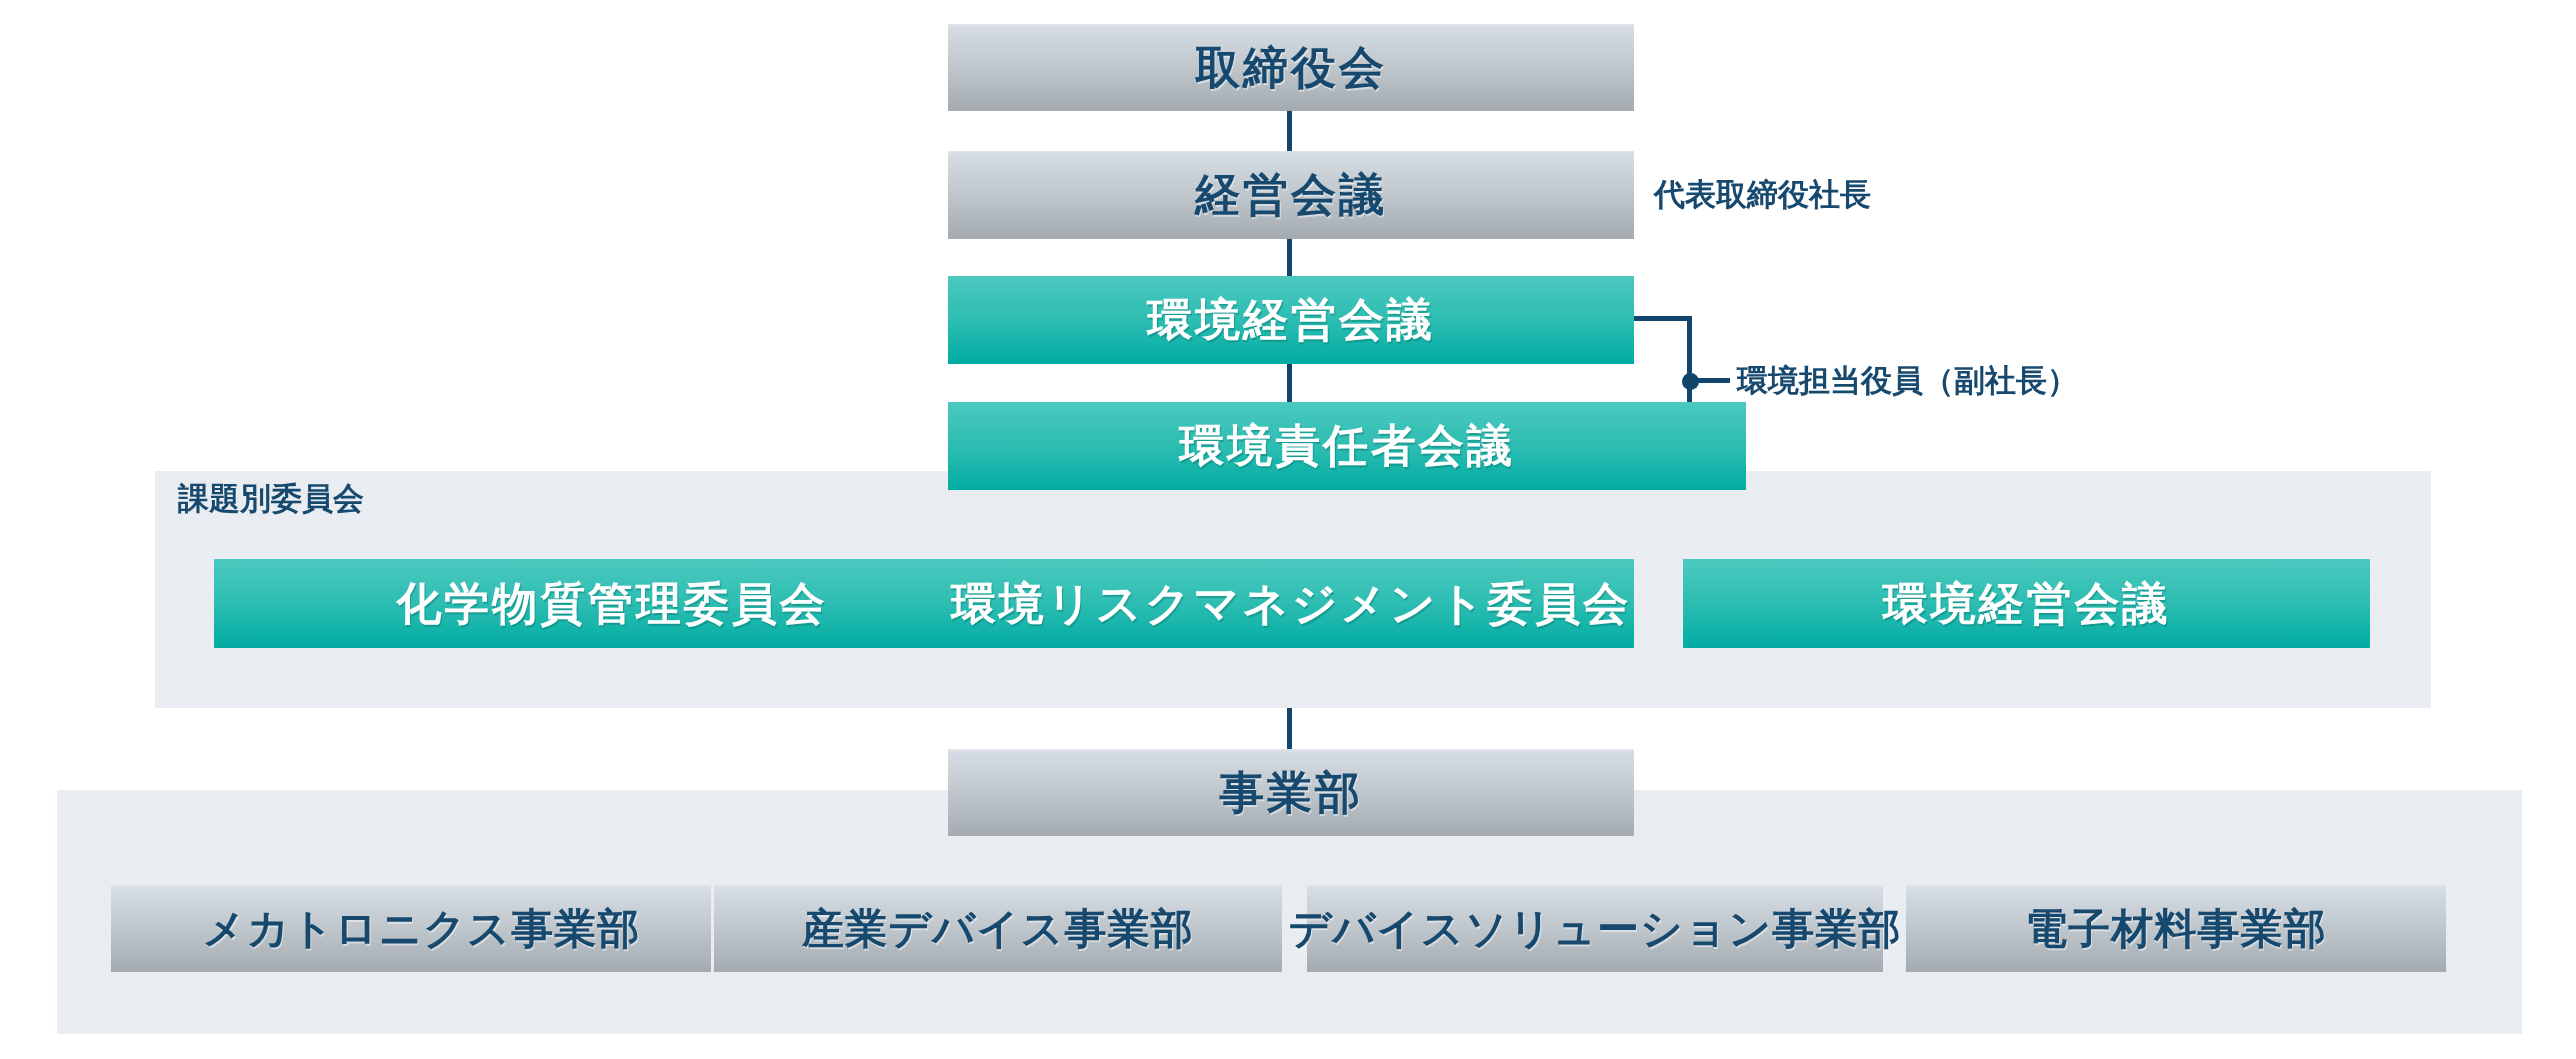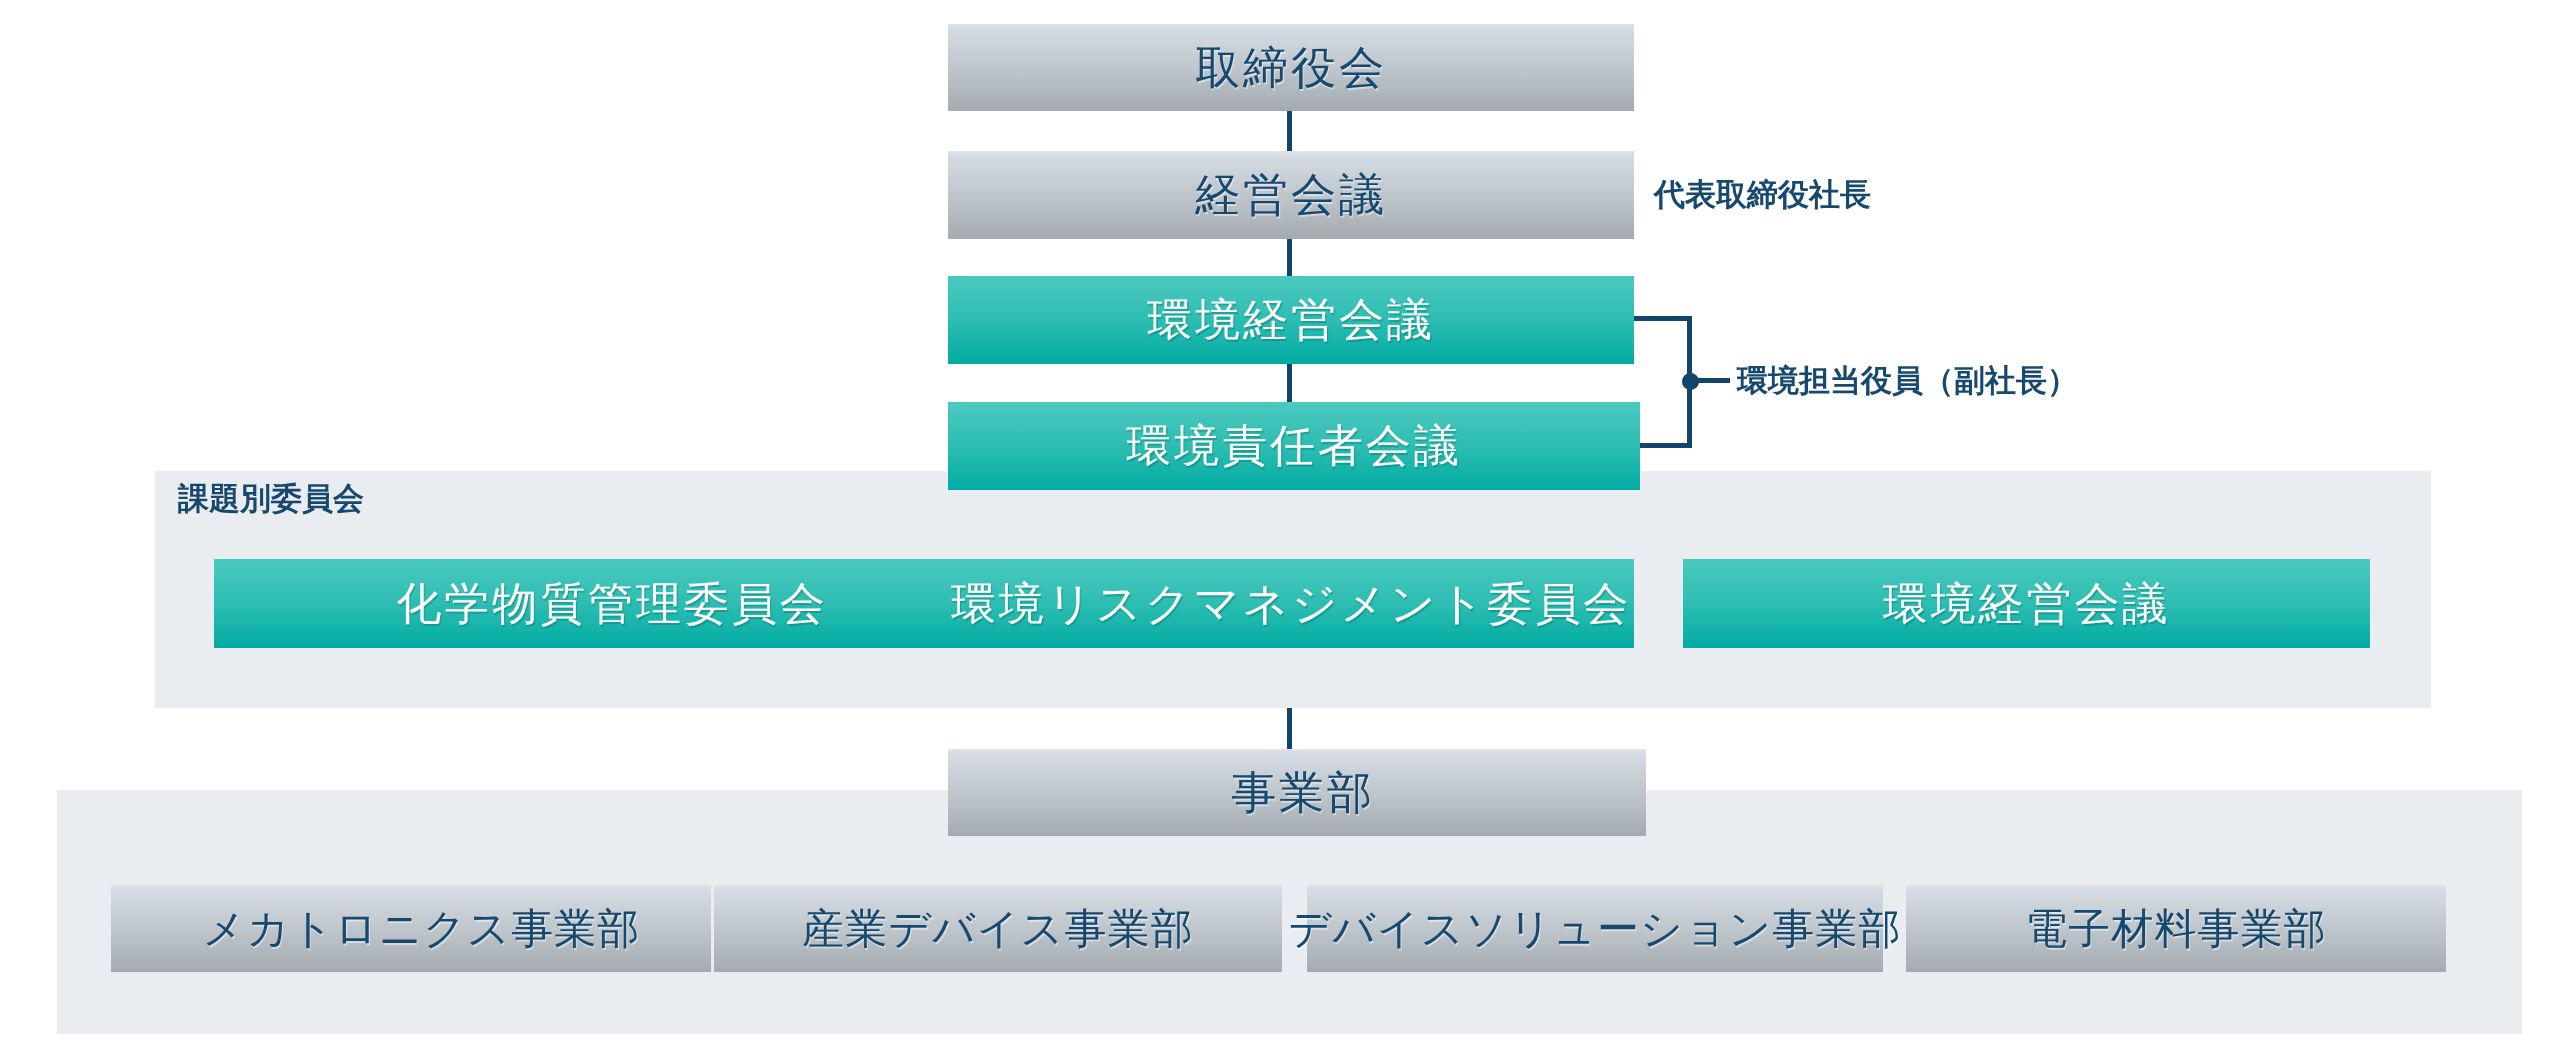--- a/index.html
+++ b/index.html
@@ -17,21 +17,21 @@
   }
   .band {
     position: absolute;
     background: #e9edf1;
   }
   .node {
     position: absolute;
     display: flex;
     align-items: center;
     justify-content: center;
-    font-weight: 400;
+    font-weight: 700;
     white-space: nowrap;
     text-align: center;
   }
   .node.gray {
     background: linear-gradient(to bottom, #e0e5ea 0%, #d6dce3 4%, #bcc3c9 55%, #a3abb1 100%);
     color: #17496f;
     font-size: 45px;
     letter-spacing: 2.9px;
     text-shadow: 1.1px 1.7px 0.6px rgba(255,255,255,0.45);
   }
@@ -89,31 +89,31 @@
 
   <div class="connector" style="left:1634px; top:316px; width:58px; height:4.6px;"></div>
   <div class="connector" style="left:1687px; top:316px; width:4.6px; height:131px;"></div>
   <div class="connector" style="left:1634px; top:443px; width:58px; height:4.6px;"></div>
   <div class="bracket-dot" style="left:1682px; top:373px;"></div>
   <div class="connector" style="left:1691px; top:378px; width:39px; height:4.6px;"></div>
 
   <div class="node gray" style="left:948px; top:24px; width:686px; height:87px;">取締役会</div>
   <div class="node gray" style="left:948px; top:151px; width:686px; height:88px;">経営会議</div>
   <div class="node teal" style="left:948px; top:276px; width:686px; height:88px;">環境経営会議</div>
-  <div class="node teal" style="left:948px; top:402px; width:692px; height:88px;">環境責任者会議</div>
+  <div class="node teal" style="left:948px; top:402px; width:798px; height:88px;">環境責任者会議</div>
 
   <div class="annotation" style="left:1654px; top:179px;">代表取締役社長</div>
   <div class="annotation" style="left:1737px; top:365px;">環境担当役員（副社長）</div>
 
   <div class="band-label" style="left:178px; top:483px;">課題別委員会</div>
   <div class="node teal" style="left:214px; top:559px; width:796px; height:89px;">化学物質管理委員会</div>
   <div class="node teal" style="left:948px; top:559px; width:686px; height:89px;">環境リスクマネジメント委員会</div>
   <div class="node teal" style="left:1683px; top:559px; width:687px; height:89px;">環境経営会議</div>
 
-  <div class="node gray" style="left:948px; top:749px; width:686px; height:87px;padding-left:12px;">事業部</div>
+  <div class="node gray" style="left:948px; top:749px; width:686px; height:87px;">事業部</div>
 
   <div class="node gray division" style="left:111px; top:885px; width:579px; height:87px;padding-left:21px;">メカトロニクス事業部</div>
   <div class="node gray division" style="left:714px; top:885px; width:568px; height:87px;">産業デバイス事業部</div>
   <div class="node gray division" style="left:1307px; top:885px; width:576px; height:87px;">デバイスソリューション事業部</div>
   <div class="node gray division" style="left:1906px; top:885px; width:540px; height:87px;">電子材料事業部</div>
 
 </div>
 
 
 </body></html>

